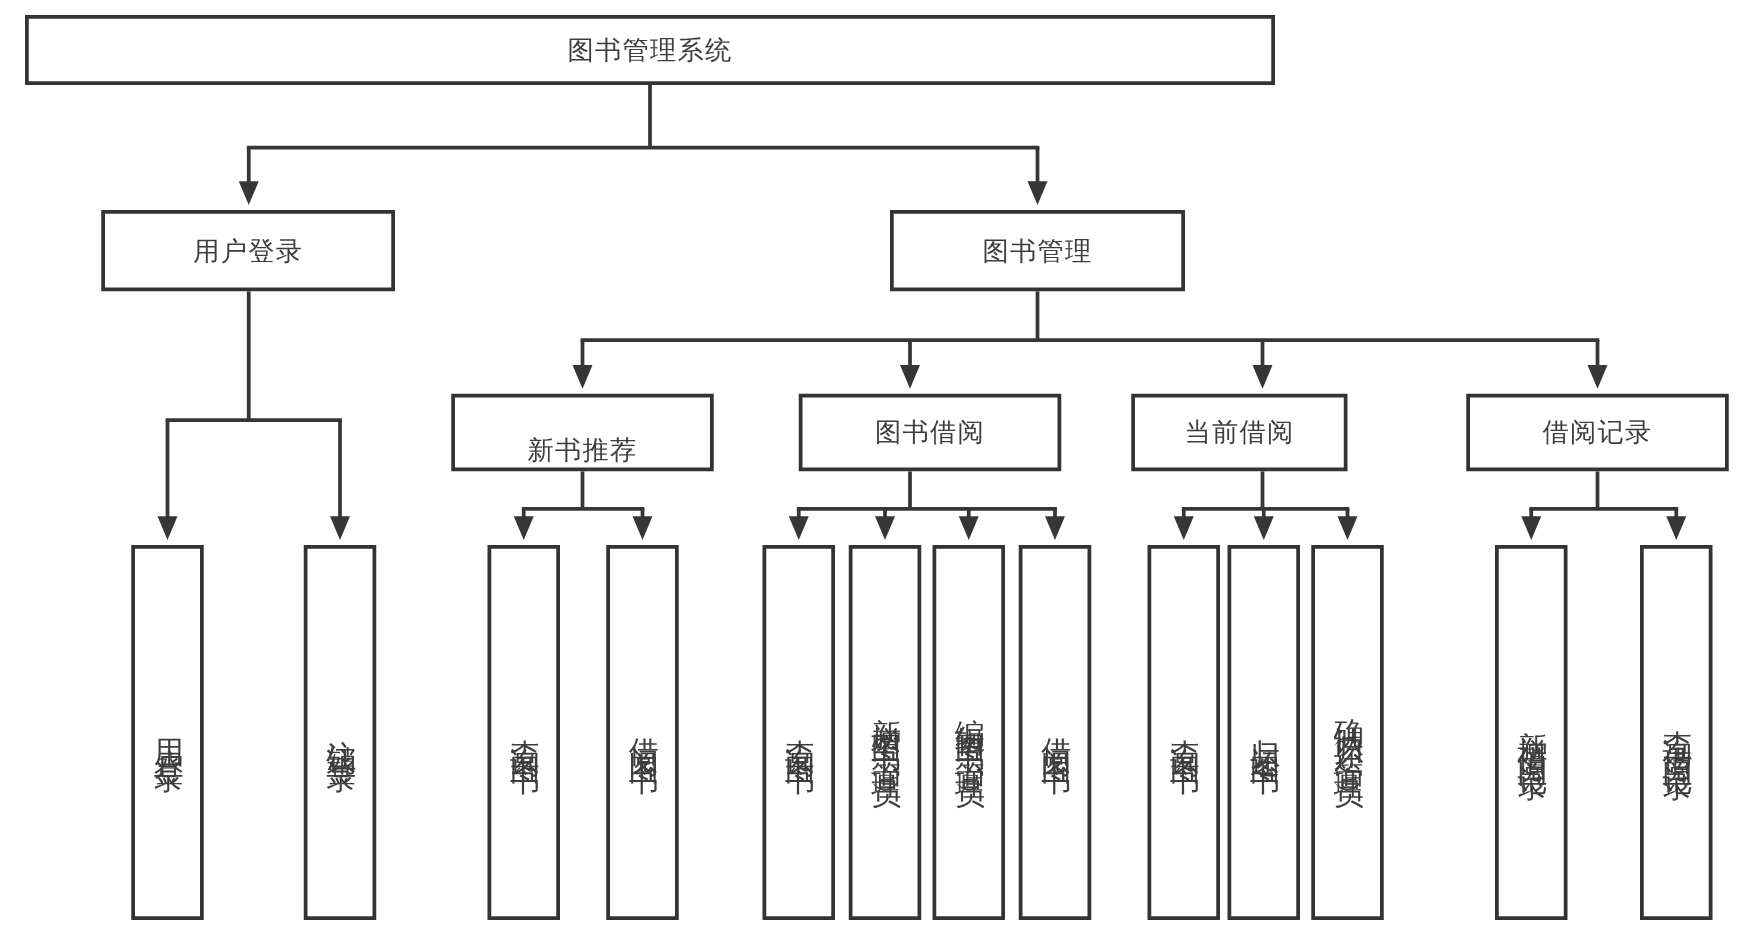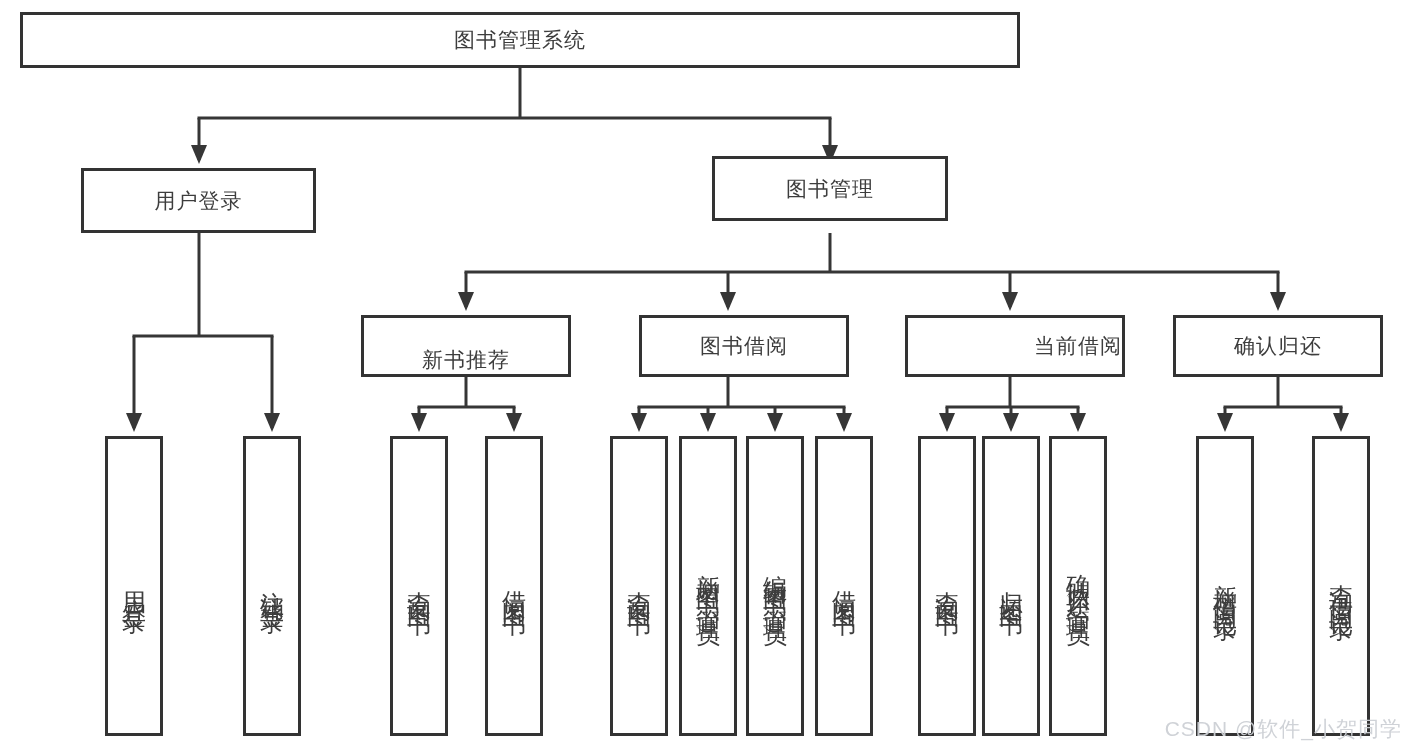--- a/index.html
+++ b/index.html
@@ -12,20 +12,21 @@
   }
   *{margin:0;padding:0;box-sizing:border-box;}
   html,body{background:var(--bg);}
   body{font-family:"Liberation Sans","DejaVu Sans",sans-serif;}
   .canvas{
     position:relative;
     width:1405px;
     height:747px;
     background:var(--bg);
     overflow:hidden;
+    font-family:Liberation Serif, serif;
   }
   svg.connectors{
     position:absolute;
     left:0;top:0;
     width:1405px;height:747px;
     pointer-events:none;
   }
   svg.connectors path.ln{
     stroke:var(--line);
     stroke-width:3;
@@ -126,35 +127,35 @@
     <path class="ln" d="M1341,407 L1341,428" marker-end="url(#arw)"></path>
   </svg>
 
   <div class="box hbox" style="left:20px;top:12px;width:1000px;height:56px;">
     <span class="lbl">图书管理系统</span>
   </div>
 
   <div class="box hbox" style="left:81px;top:168px;width:235px;height:65px;">
     <span class="lbl">用户登录</span>
   </div>
-  <div class="box hbox" style="left:712px;top:156px;width:236px;height:65px;">
+  <div class="box hbox" style="left:712px;top:168px;width:236px;height:65px;">
     <span class="lbl">图书管理</span>
   </div>
 
   <div class="box hbox" style="left:361px;top:315px;width:210px;height:62px;align-items:flex-end;">
     <span class="lbl">新书推荐</span>
   </div>
   <div class="box hbox" style="left:623px;top:315px;width:210px;height:62px;margin-left:16px;">
     <span class="lbl">图书借阅</span>
   </div>
-  <div class="box hbox" style="left:905px;top:315px;width:220px;height:62px;justify-content:flex-end;">
+  <div class="box hbox" style="left:905px;top:315px;width:173px;height:62px;">
     <span class="lbl">当前借阅</span>
   </div>
   <div class="box hbox" style="left:1173px;top:315px;width:210px;height:62px;">
-    <span class="lbl">确认归还</span>
+    <span class="lbl">借阅记录</span>
   </div>
 
   <div class="box vbox" style="left:105px;top:436px;width:58px;height:300px;">
     <span class="vlbl">用户登录</span>
   </div>
   <div class="box vbox" style="left:243px;top:436px;width:58px;height:300px;">
     <span class="vlbl">注销登录</span>
   </div>
 
   <div class="box vbox" style="left:390px;top:436px;width:58px;height:300px;">
@@ -187,15 +188,14 @@
     <span class="vlbl">确认归还（管理员）</span>
   </div>
 
   <div class="box vbox" style="left:1196px;top:436px;width:58px;height:300px;">
     <span class="vlbl">新增借阅记录</span>
   </div>
   <div class="box vbox" style="left:1312px;top:436px;width:58px;height:300px;">
     <span class="vlbl">查询借阅记录</span>
   </div>
 
-  <div class="watermark">CSDN @软件_小贺同学</div>
 
 </div>
 
 </body></html>

